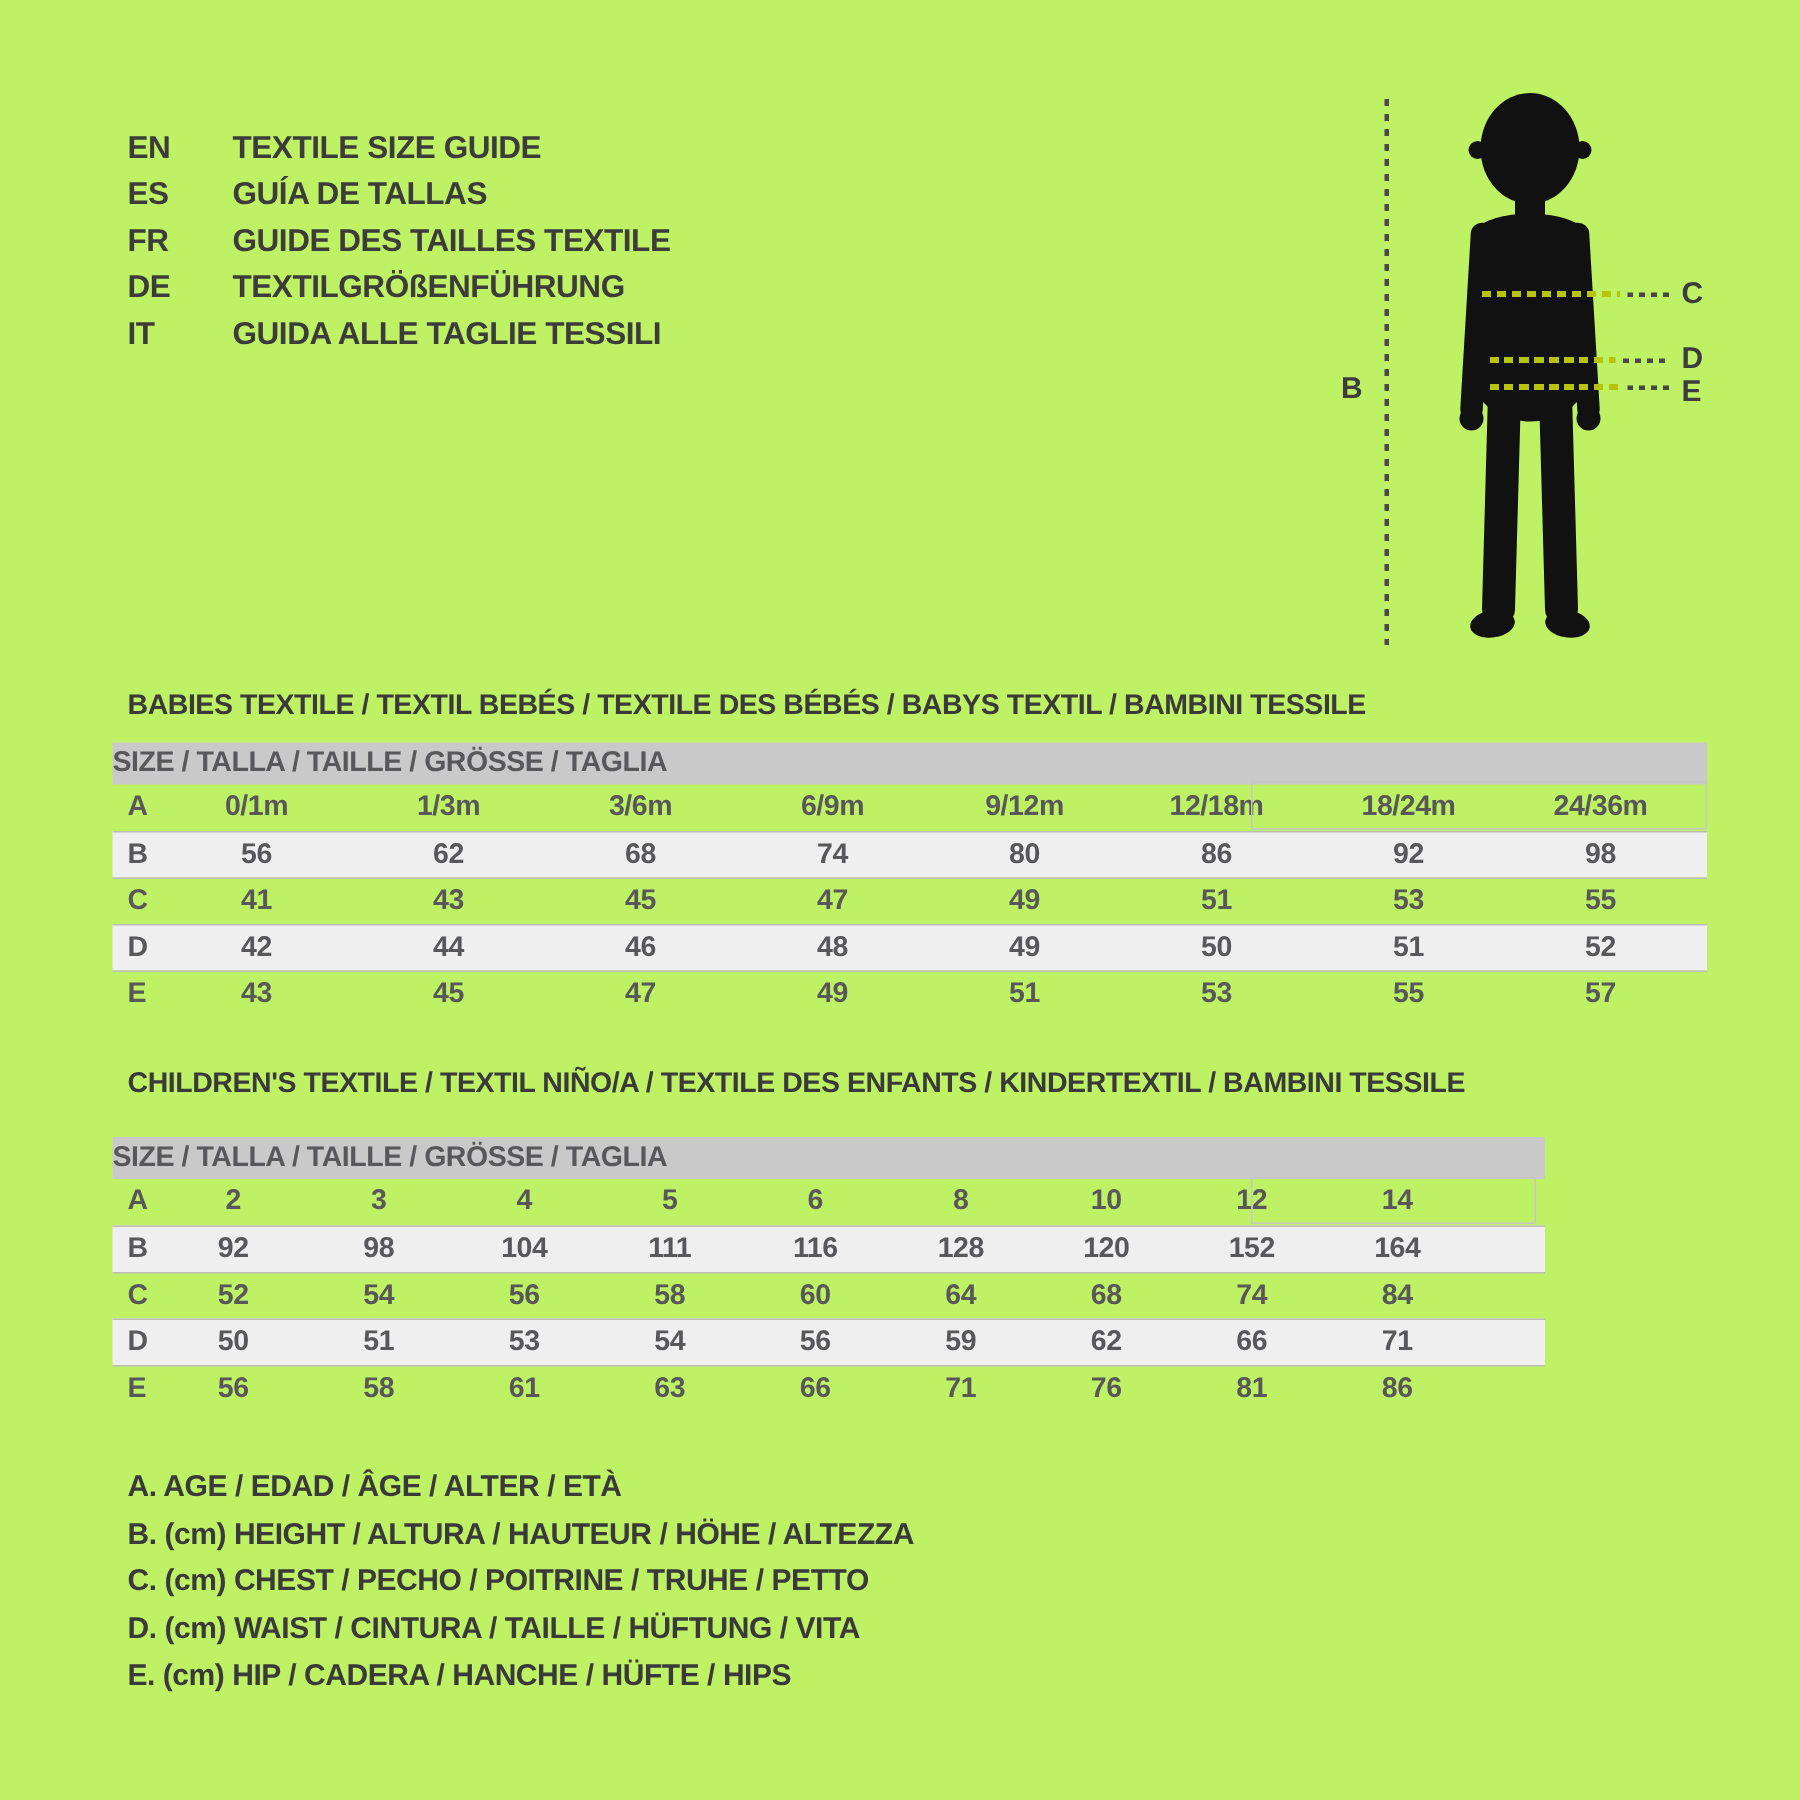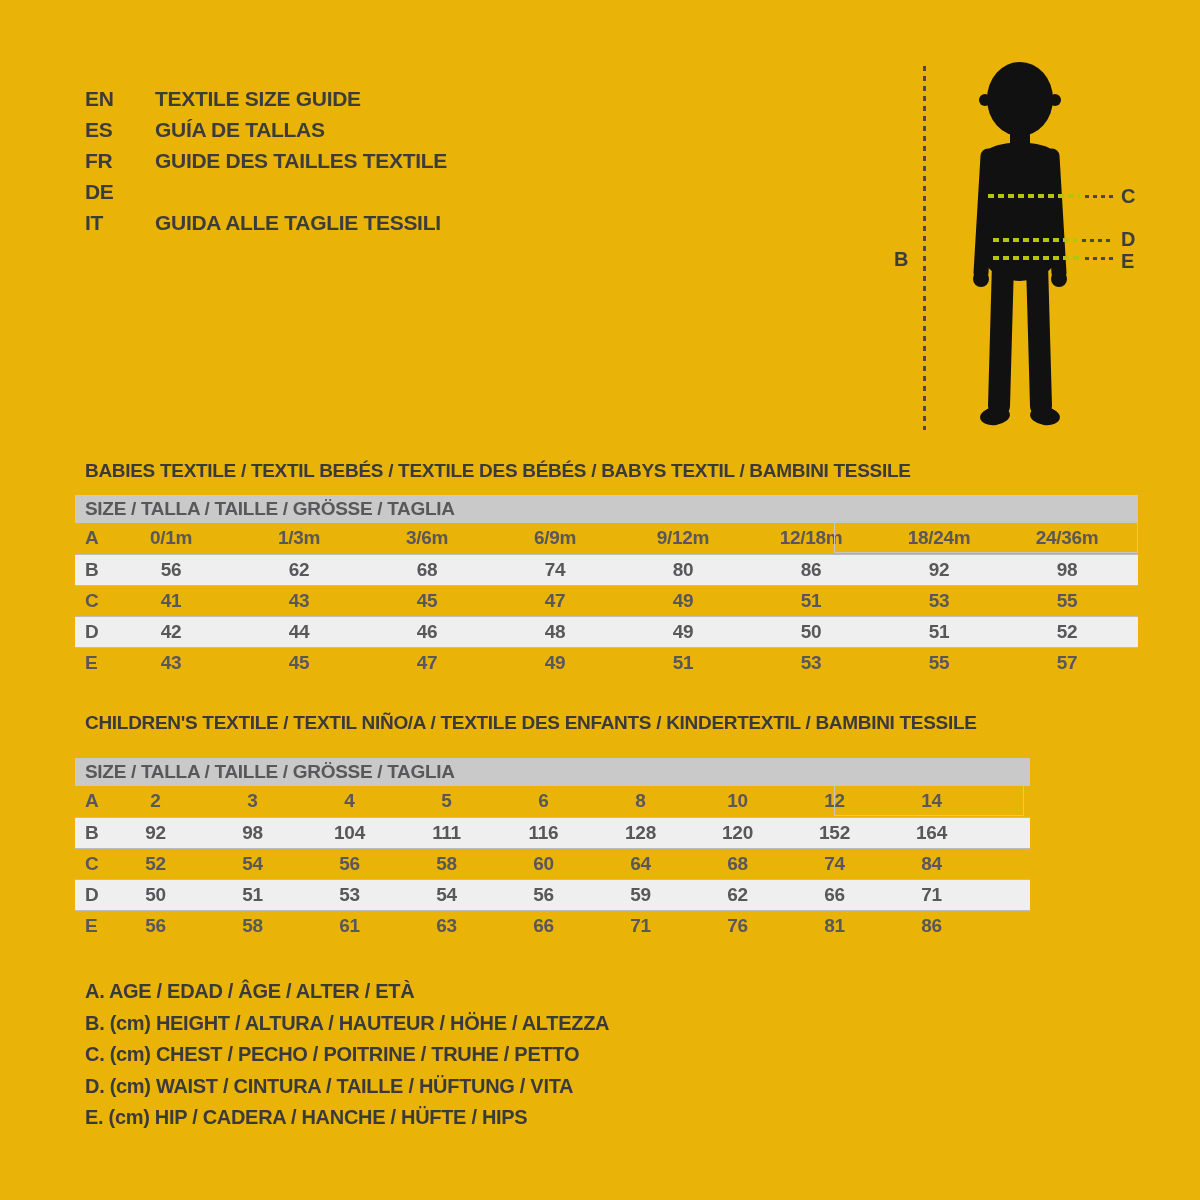--- a/index.html
+++ b/index.html
@@ -1,16 +1,16 @@
 <!DOCTYPE html>
 <html><head>
 <meta charset="utf-8">
 <style>
   html,body{margin:0;padding:0;background:#fff;}
-  #canvas{position:relative;width:1200px;height:1200px;background:#eab308;overflow:hidden;
+  #canvas{position:relative;width:1200px;height:1200px;background:#bef264;overflow:hidden;
           font-family:"Liberation Sans",sans-serif;color:#3c3c3b;}
   .abs{position:absolute;}
 
   
   #lang-list{left:85px;top:83px;line-height:31px;font-size:21px;font-weight:700;letter-spacing:-0.3px;}
   .lang-row{display:flex;}
   .lang-code{width:70px;}
   .lang-label{white-space:nowrap;}
 
   
@@ -18,21 +18,21 @@
   .dash-h{height:4px;background:repeating-linear-gradient(90deg,#b6c50b 0 6px,transparent 6px 10px);}
   .dash-h.dark{height:3px;background:repeating-linear-gradient(90deg,#474747 0 4px,transparent 4px 8px);}
   .dash-v{width:3px;background:repeating-linear-gradient(180deg,#4a4a4a 0 5px,transparent 5px 10px);}
   .measure-letter{font-size:20px;font-weight:700;color:#3d3d3d;}
 
   
   .section-heading{font-size:19px;font-weight:700;letter-spacing:-0.3px;white-space:nowrap;color:#3a3a3a;}
 
   
   .size-table{font-size:19px;font-weight:700;color:#58585a;letter-spacing:-0.3px;}
-  .t-head{height:28px;line-height:28px;background:#c9c9c9;padding-left:10px;box-sizing:border-box;}
+  .t-head{height:28px;line-height:28px;background:#c9c9c9;box-sizing:border-box;}
   .t-row{display:flex;height:31px;line-height:30px;box-sizing:border-box;}
   .t-row + .t-row{border-top:1px solid #bcbcbc;}
   .t-row.alt{background:#efefef;}
   .t-label{width:32px;padding-left:10px;box-sizing:border-box;flex:0 0 auto;}
   .t-cell{text-align:center;flex:0 0 auto;}
   #babies-table{left:75px;top:495px;width:1063px;}
   #babies-table .t-cell{width:128px;}
   #children-table{left:75px;top:758px;width:955px;}
   #children-table .t-cell{width:97px;}
 
@@ -54,20 +54,21 @@
     <div class="lang-row">
       <span class="lang-code">ES</span>
       <span class="lang-label">GUÍA DE TALLAS</span>
     </div>
     <div class="lang-row">
       <span class="lang-code">FR</span>
       <span class="lang-label">GUIDE DES TAILLES TEXTILE</span>
     </div>
     <div class="lang-row">
       <span class="lang-code">DE</span>
+      <span class="lang-label">TEXTILGRÖßENFÜHRUNG</span>
     </div>
     <div class="lang-row">
       <span class="lang-code">IT</span>
       <span class="lang-label">GUIDA ALLE TAGLIE TESSILI</span>
     </div>
   </div>
 
   <svg id="figure-svg" class="abs" width="150" height="390" viewBox="0 0 150 390">
     <g fill="#111111" stroke="none">
       <ellipse cx="75" cy="51" rx="33" ry="37"></ellipse>

